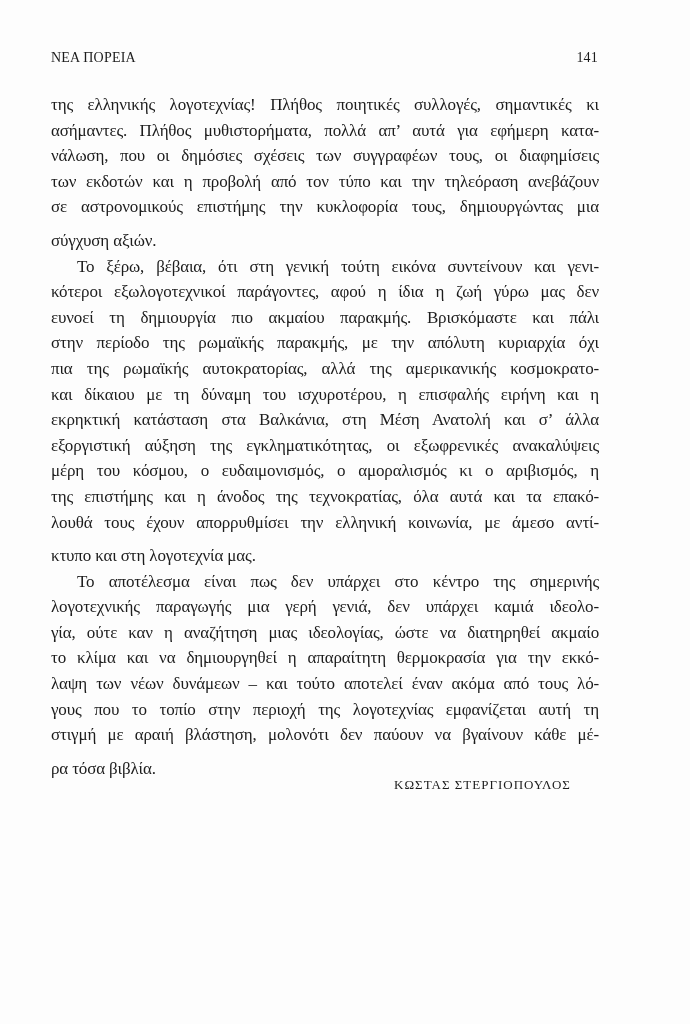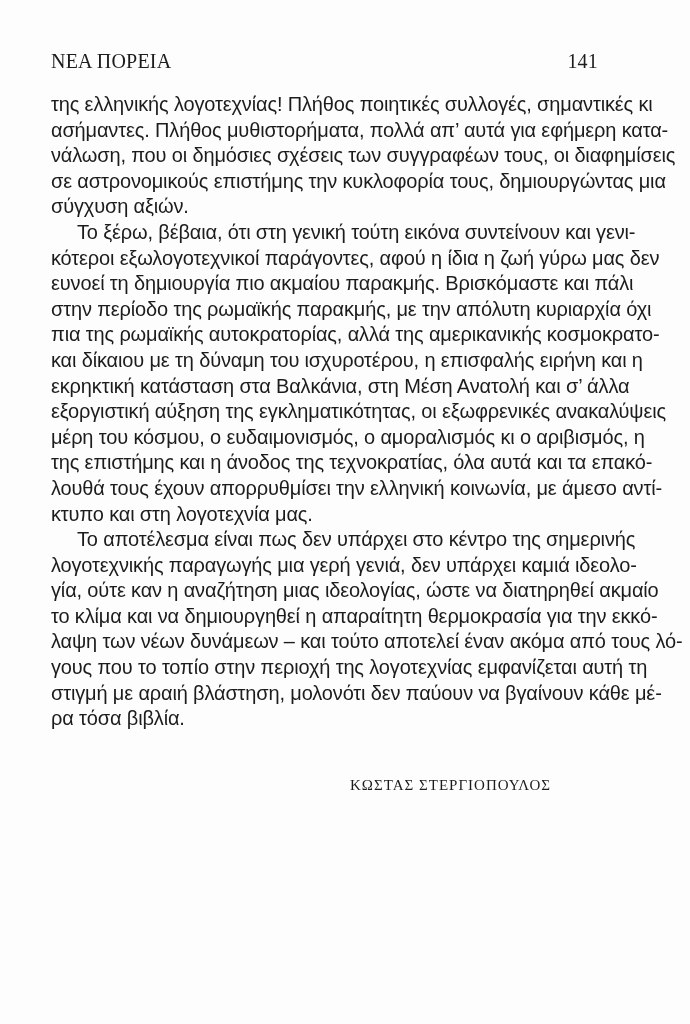--- a/index.html
+++ b/index.html
@@ -4,54 +4,55 @@
 <style>
   html, body { margin: 0; padding: 0; background: #ffffff; }
   body {
     width: 690px; height: 1024px; position: relative; overflow: hidden;
     color: #1c1c1c;
     font-family: "DejaVu Serif", "Liberation Serif", serif;
   }
   .page { position: absolute; left: 0; top: 0; width: 690px; height: 1024px; background: #fdfdfd; }
   .running-head {
     position: absolute; left: 51px; top: 50px; width: 547px; height: 20px;
-    font-family: "Liberation Serif", serif; font-size: 20px; letter-spacing: 0.2px;
+    font-family: "Liberation Serif", serif; font-size: 14px; letter-spacing: 0.2px;
   }
   .running-head .title { position: absolute; left: 0; top: 0; }
   .running-head .pageno { position: absolute; right: 0; top: 0; text-align: center; }
   .body {
     position: absolute; left: 51px; top: 92px; width: 548px;
   }
   .line {
-    height: 25.6px; line-height: 25.6px; font-size: 20px; white-space: nowrap;
+    height: 25.6px; line-height: 25.6px; font-size: 17px; white-space: nowrap;
     text-align: justify; text-align-last: justify; letter-spacing: -0.15px;
-    font-family: Liberation Sans, sans-serif;
+    font-family: Liberation Serif, serif;
   }
-  .line.last { text-align-last: left; }
+  .line.last { text-align-last: left; margin-top: 8px; }
   .line.indent { padding-left: 26px; }
   .sig {
-    position: absolute; left: 350px; top: 777px; width: 233px; text-align: left;
-    font-family: "Liberation Serif", serif; font-size: 15px; letter-spacing: 1px;
+    position: absolute; left: 366px; top: 777px; width: 233px; text-align: center;
+    font-family: "Liberation Serif", serif; font-size: 13px; letter-spacing: 1px;
   }
 </style>
 </head>
 <body>
 
 <div class="page">
   <div class="running-head">
     <span class="title">ΝΕΑ ΠΟΡΕΙΑ</span>
     <span class="pageno">141</span>
   </div>
 
   <div class="body">
 
     <div>
       <div class="line">της ελληνικής λογοτεχνίας! Πλήθος ποιητικές συλλογές, σημαντικές κι</div>
       <div class="line">ασήμαντες. Πλήθος μυθιστορήματα, πολλά απ’ αυτά για εφήμερη κατα-</div>
       <div class="line">νάλωση, που οι δημόσιες σχέσεις των συγγραφέων τους, οι διαφημίσεις</div>
+      <div class="line">των εκδοτών και η προβολή από τον τύπο και την τηλεόραση ανεβάζουν</div>
       <div class="line">σε αστρονομικούς επιστήμης την κυκλοφορία τους, δημιουργώντας μια</div>
       <div class="line last">σύγχυση αξιών.</div>
     </div>
 
     <div>
       <div class="line indent">Το ξέρω, βέβαια, ότι στη γενική τούτη εικόνα συντείνουν και γενι-</div>
       <div class="line">κότεροι εξωλογοτεχνικοί παράγοντες, αφού η ίδια η ζωή γύρω μας δεν</div>
       <div class="line">ευνοεί τη δημιουργία πιο ακμαίου παρακμής. Βρισκόμαστε και πάλι</div>
       <div class="line">στην περίοδο της ρωμαϊκής παρακμής, με την απόλυτη κυριαρχία όχι</div>
       <div class="line">πια της ρωμαϊκής αυτοκρατορίας, αλλά της αμερικανικής κοσμοκρατο-</div>

